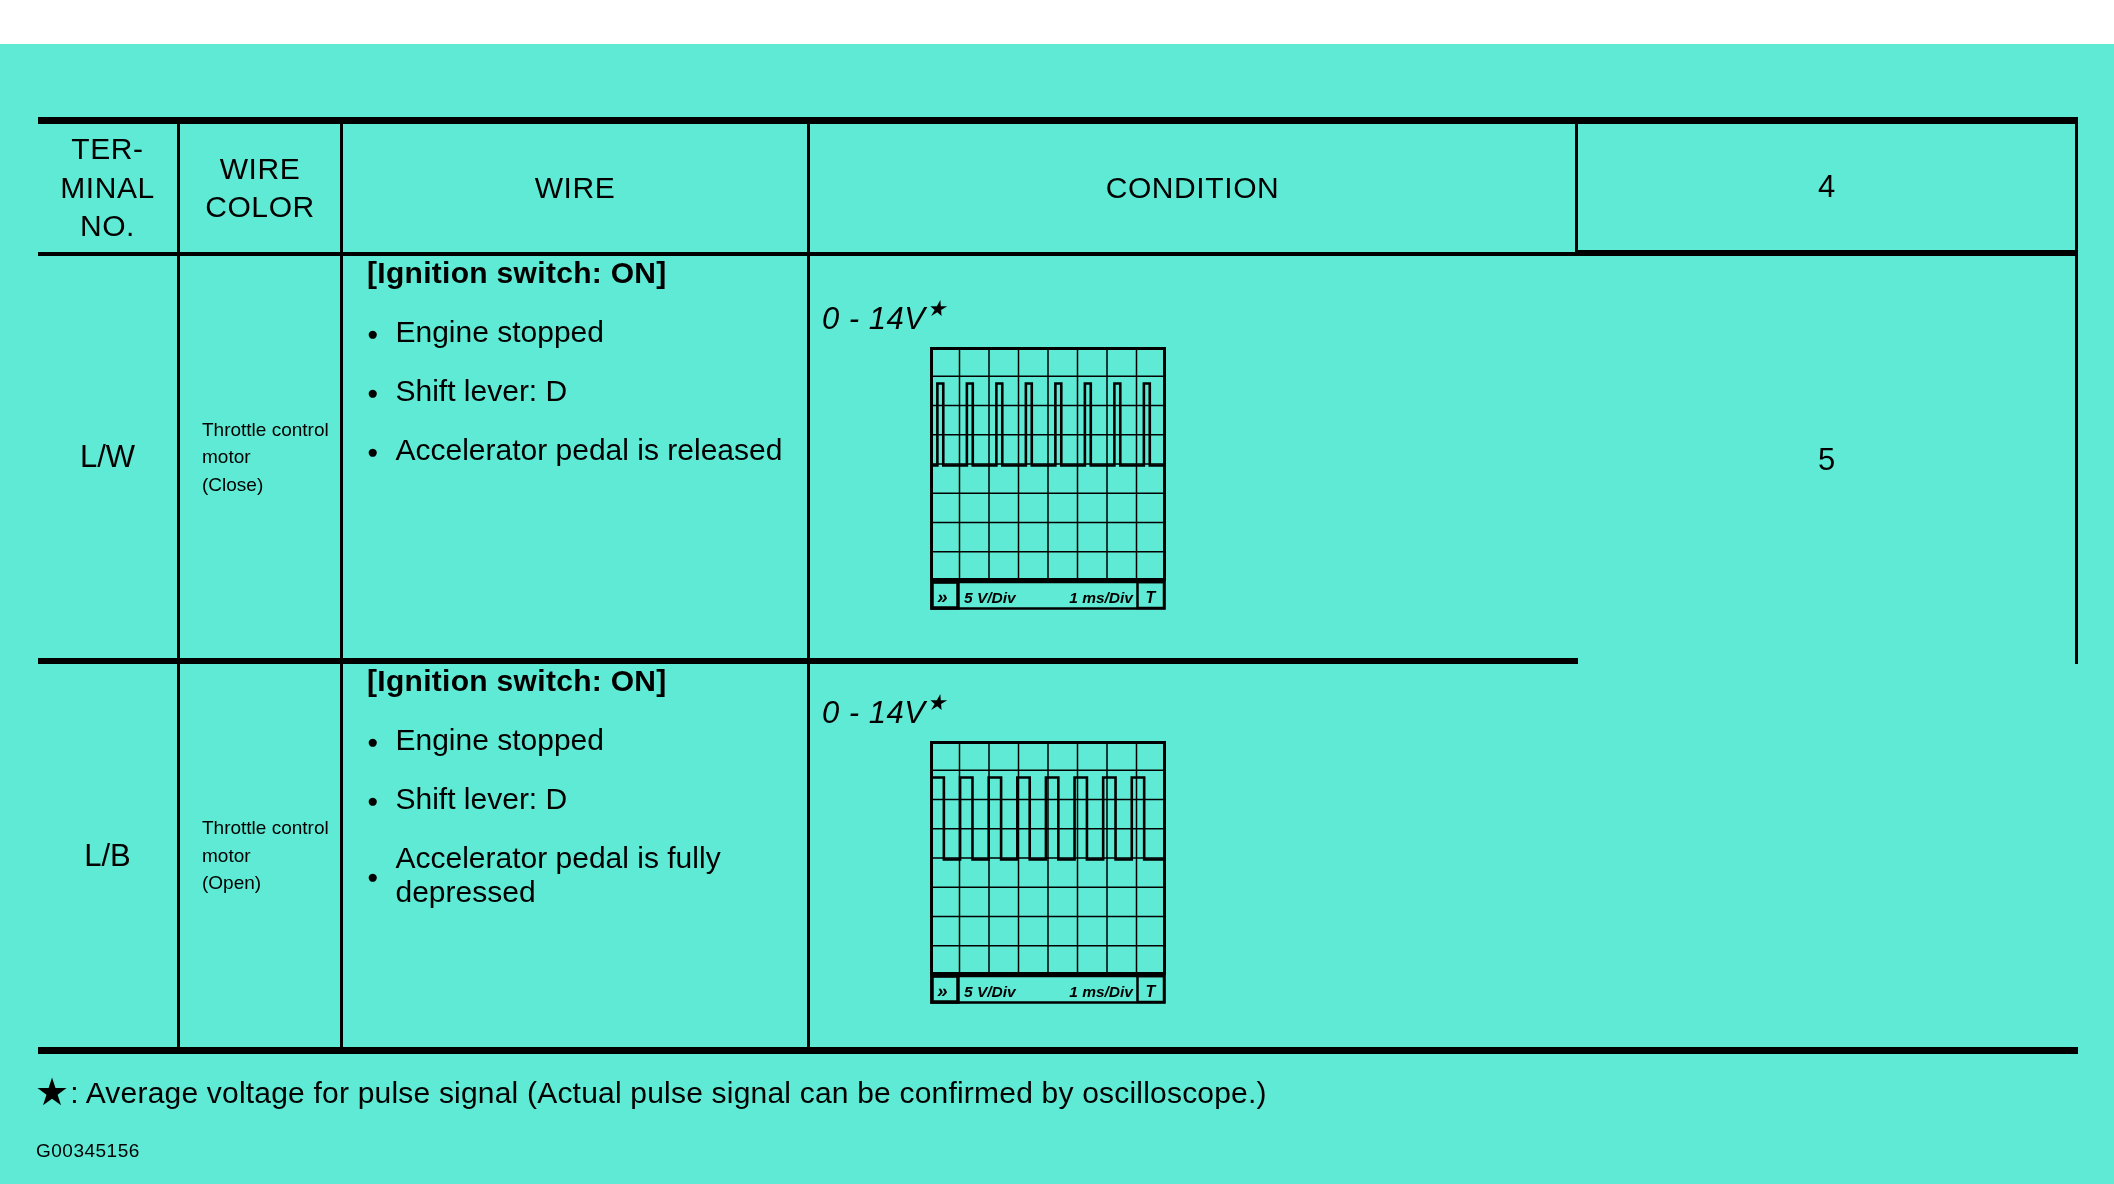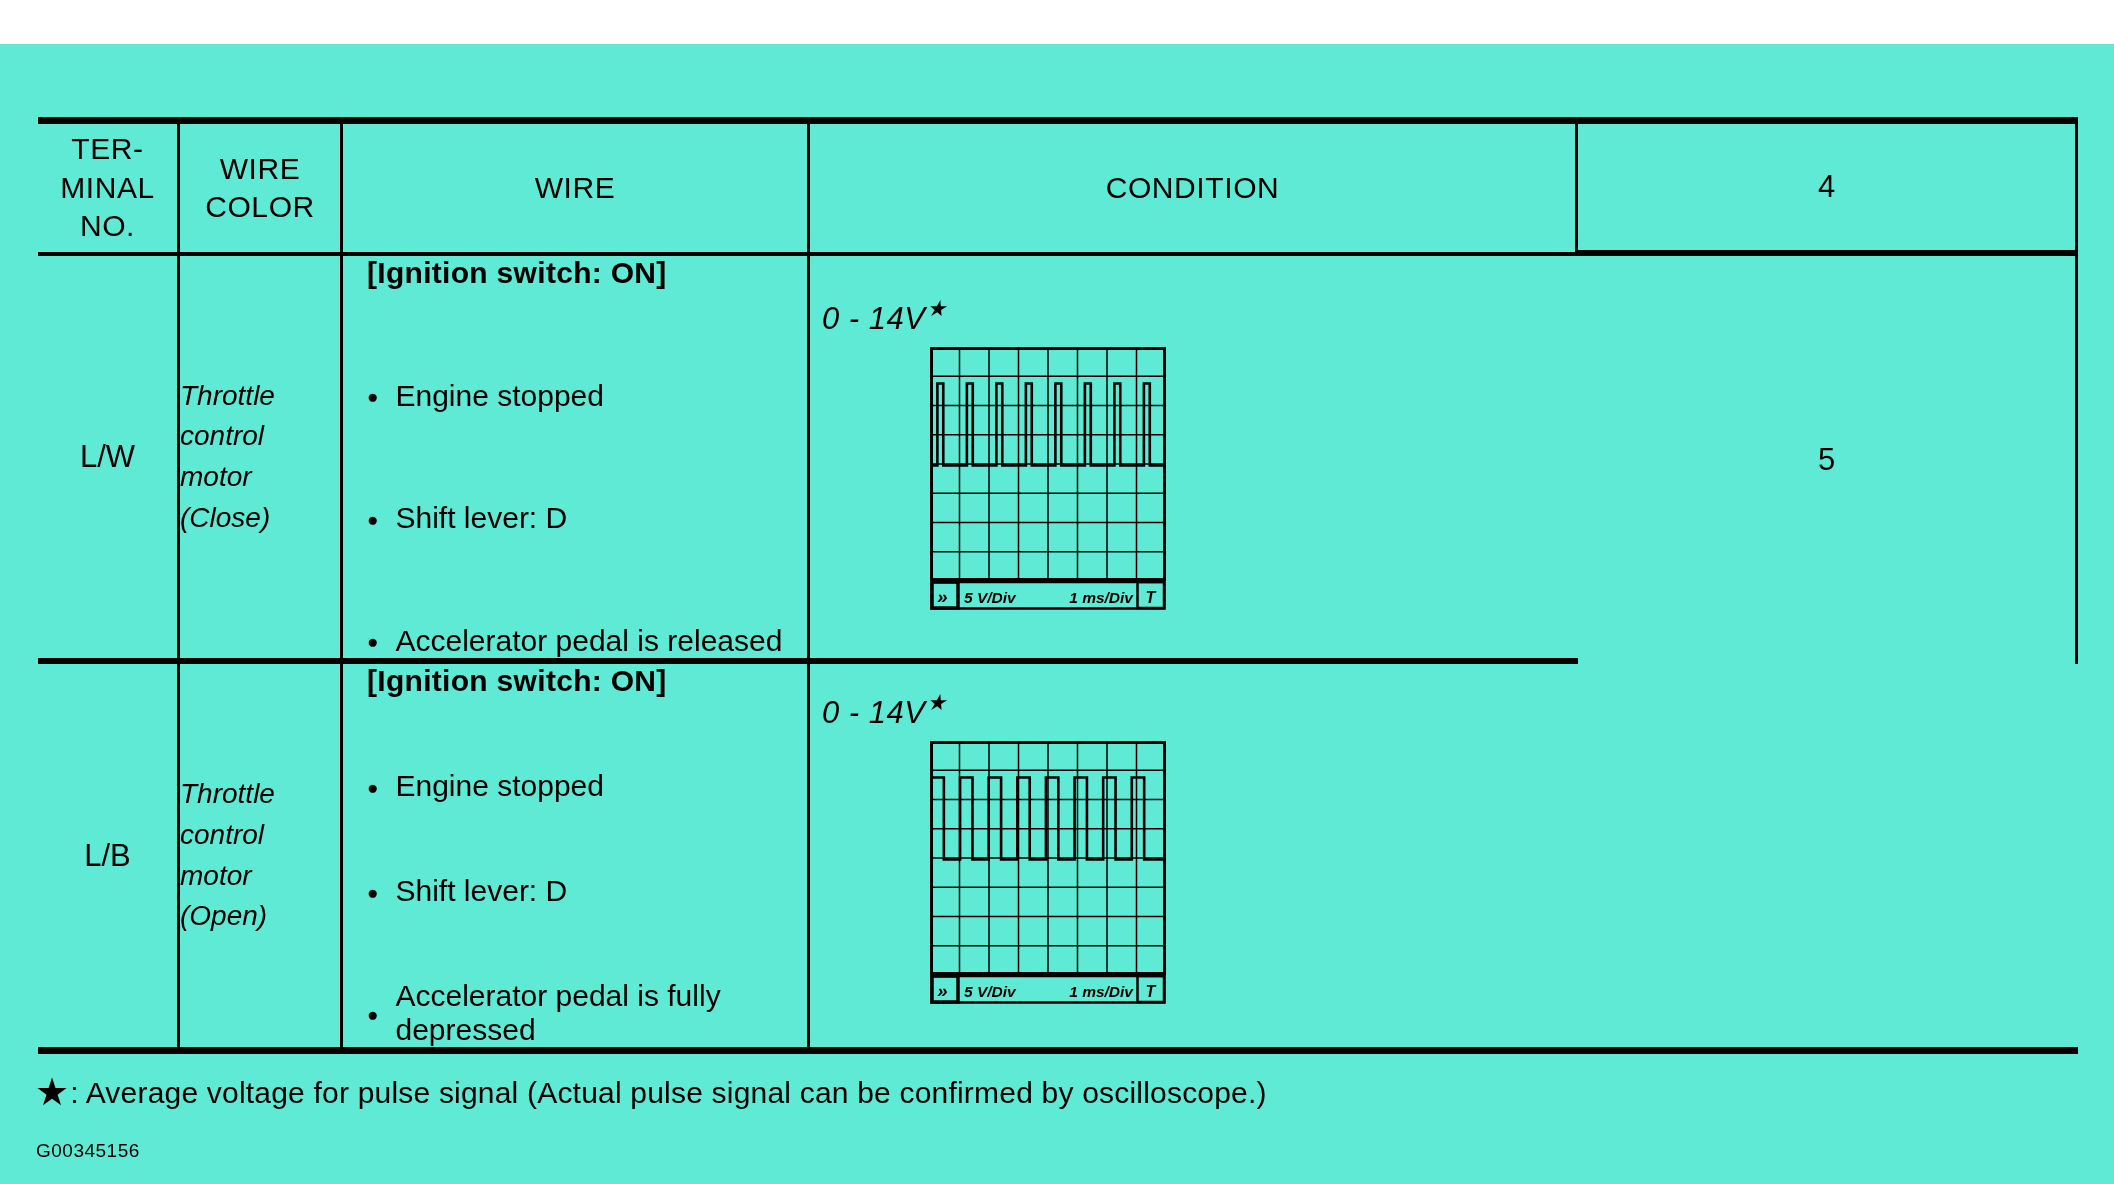--- a/index.html
+++ b/index.html
@@ -33,27 +33,27 @@
     text-align: center;
     font-size: 30px; line-height: 1.28; letter-spacing: 0.6px;
     white-space: pre-line;
   }
   .r1 { border-bottom: 6px solid #000; }
 
   .center-cell { display: flex; align-items: center; justify-content: center; font-size: 31px; }
 
   .item-cell {
     display: flex; align-items: center;
-    font-size: 28px; line-height: 1.45;
+    padding-left: 22px;
+    font-size: 19px; line-height: 1.45;
     white-space: pre-line;
-    font-style: italic;
   }
 
   .cond-cell {
-    display: flex; flex-direction: column; justify-content: space-between;
+    display: flex; flex-direction: column; justify-content: flex-start;
     padding-left: 24px; padding-right: 10px;
     gap: 25px;
     font-size: 30px;
   }
   .cond-heading { font-weight: bold; letter-spacing: 0.3px; }
   .cond-line { display: flex; align-items: center; }
   .bullet { font-size: 19px; margin-right: 17px; line-height: 1; transform: translateY(1px); }
 
   .data-cell { padding-left: 12px; font-style: italic; }
   .data-cell.pt1 { padding-top: 40px; }

